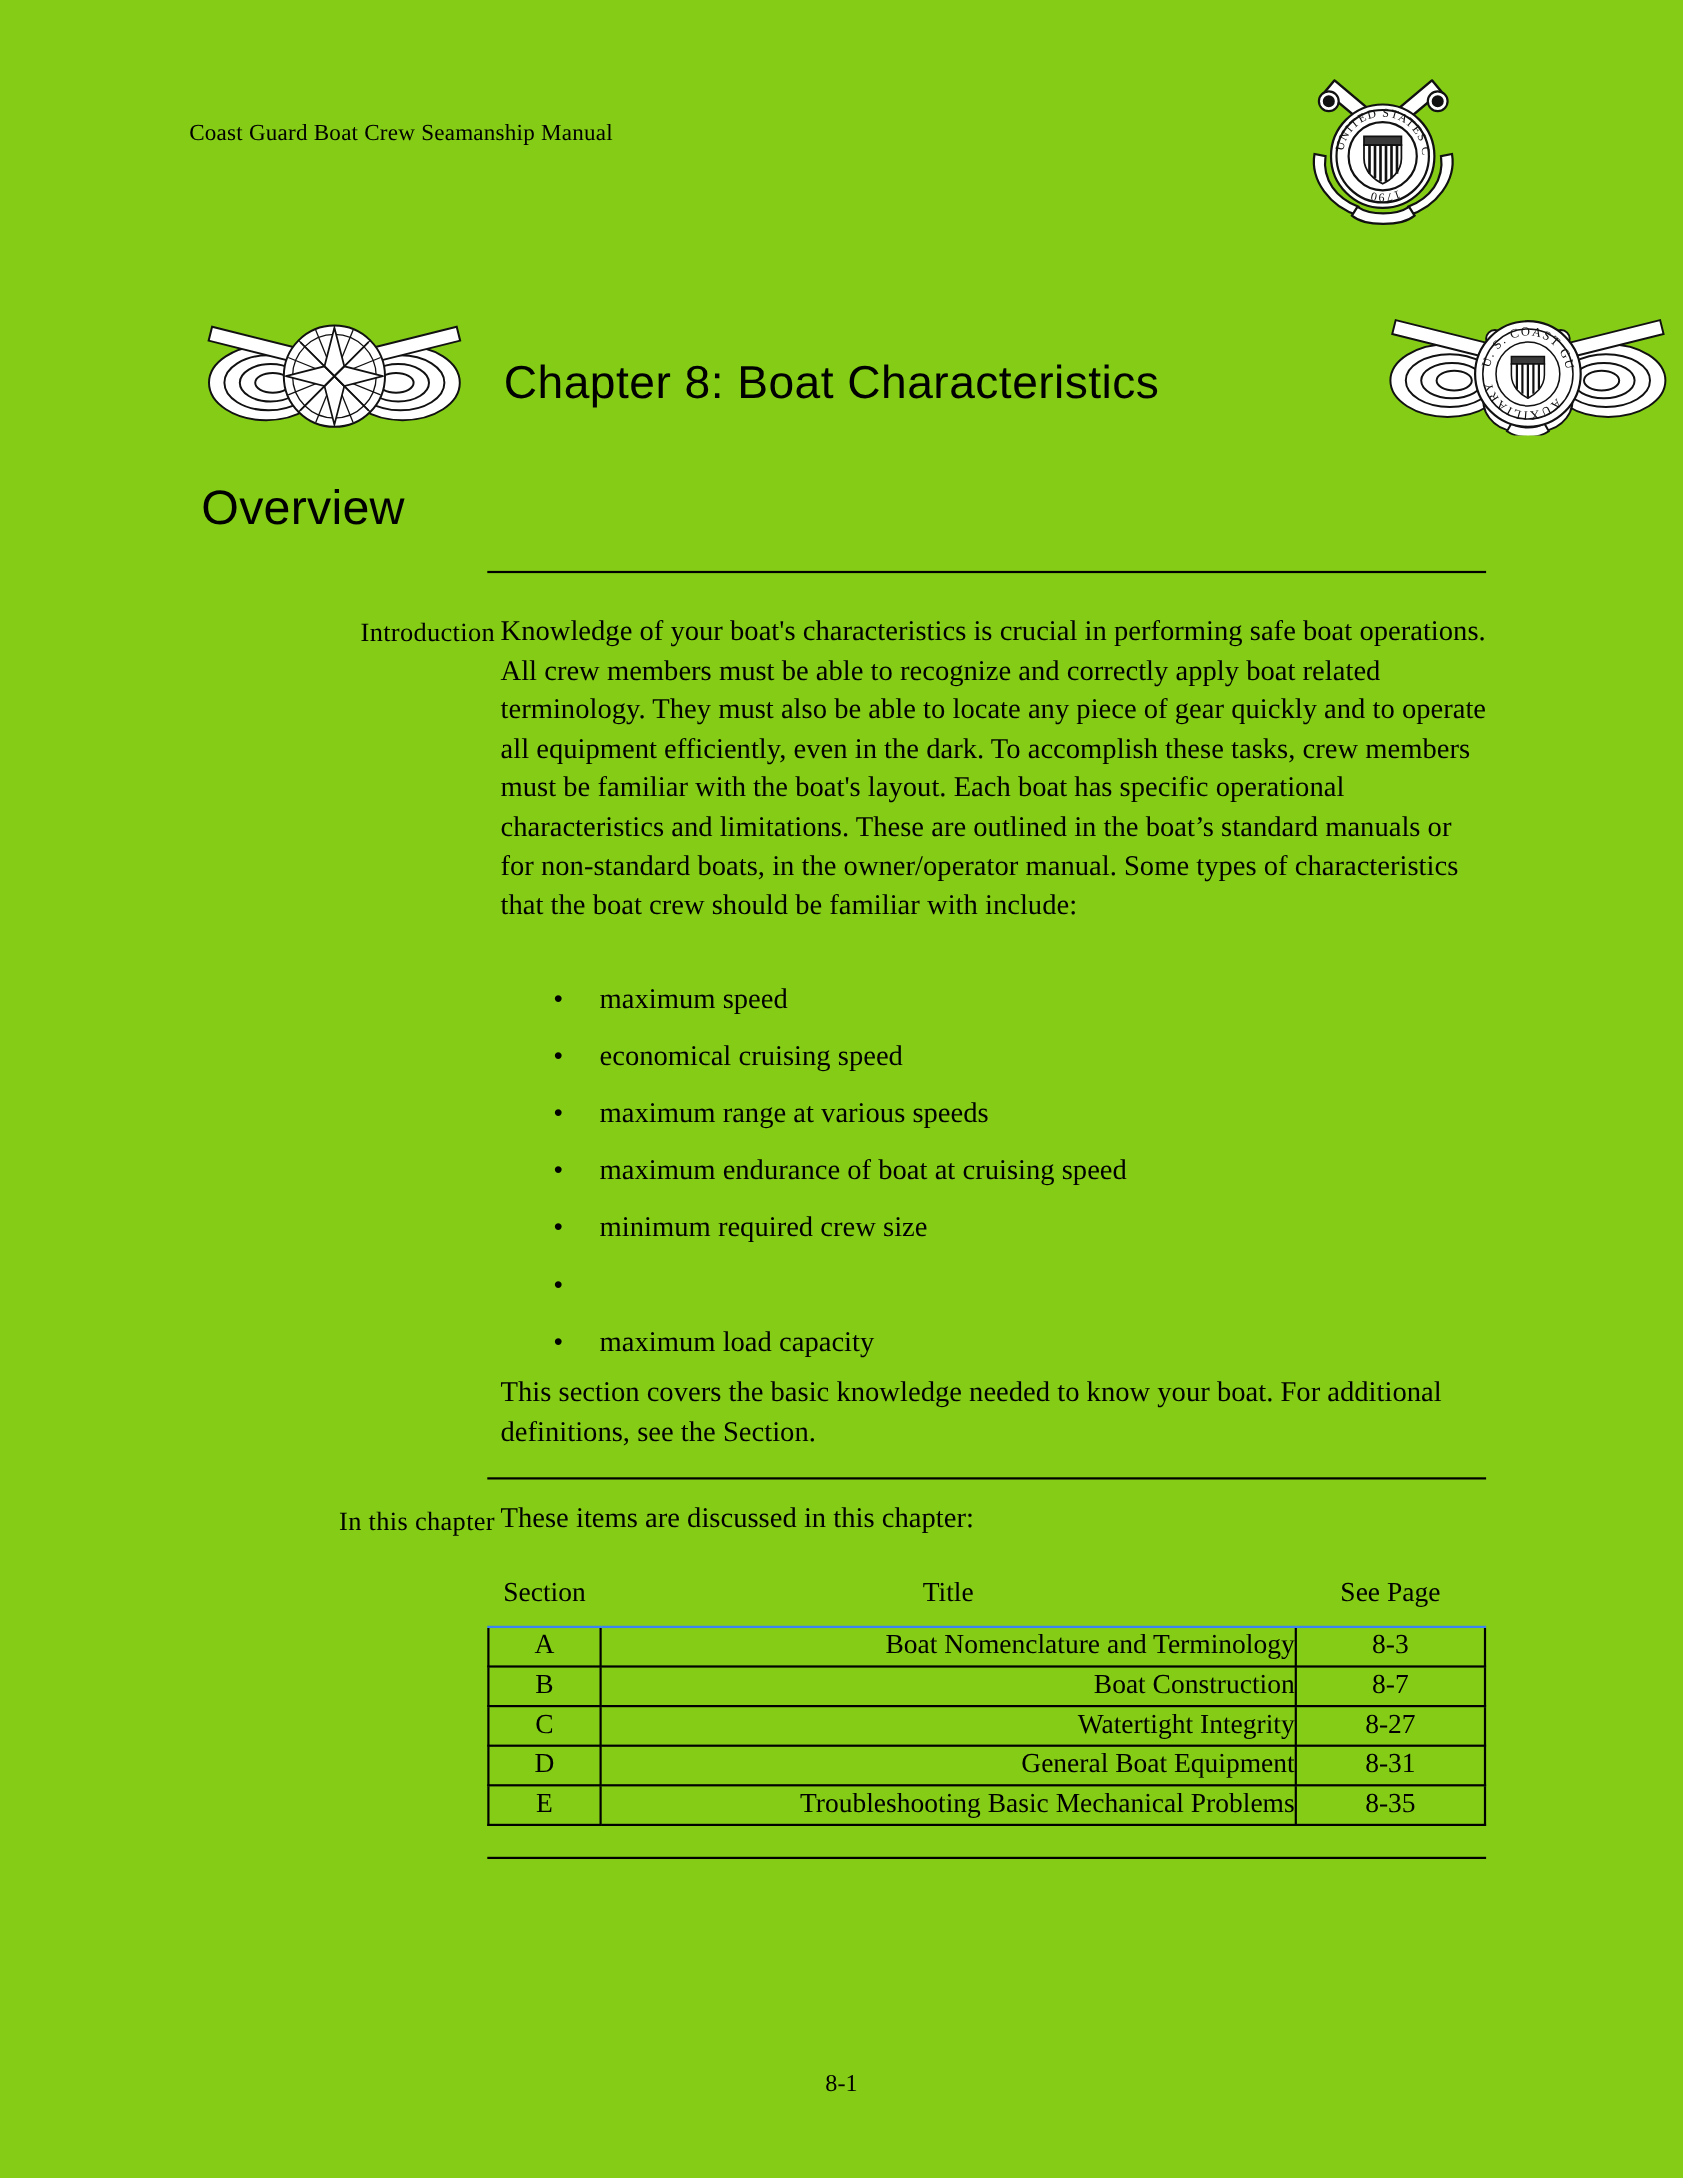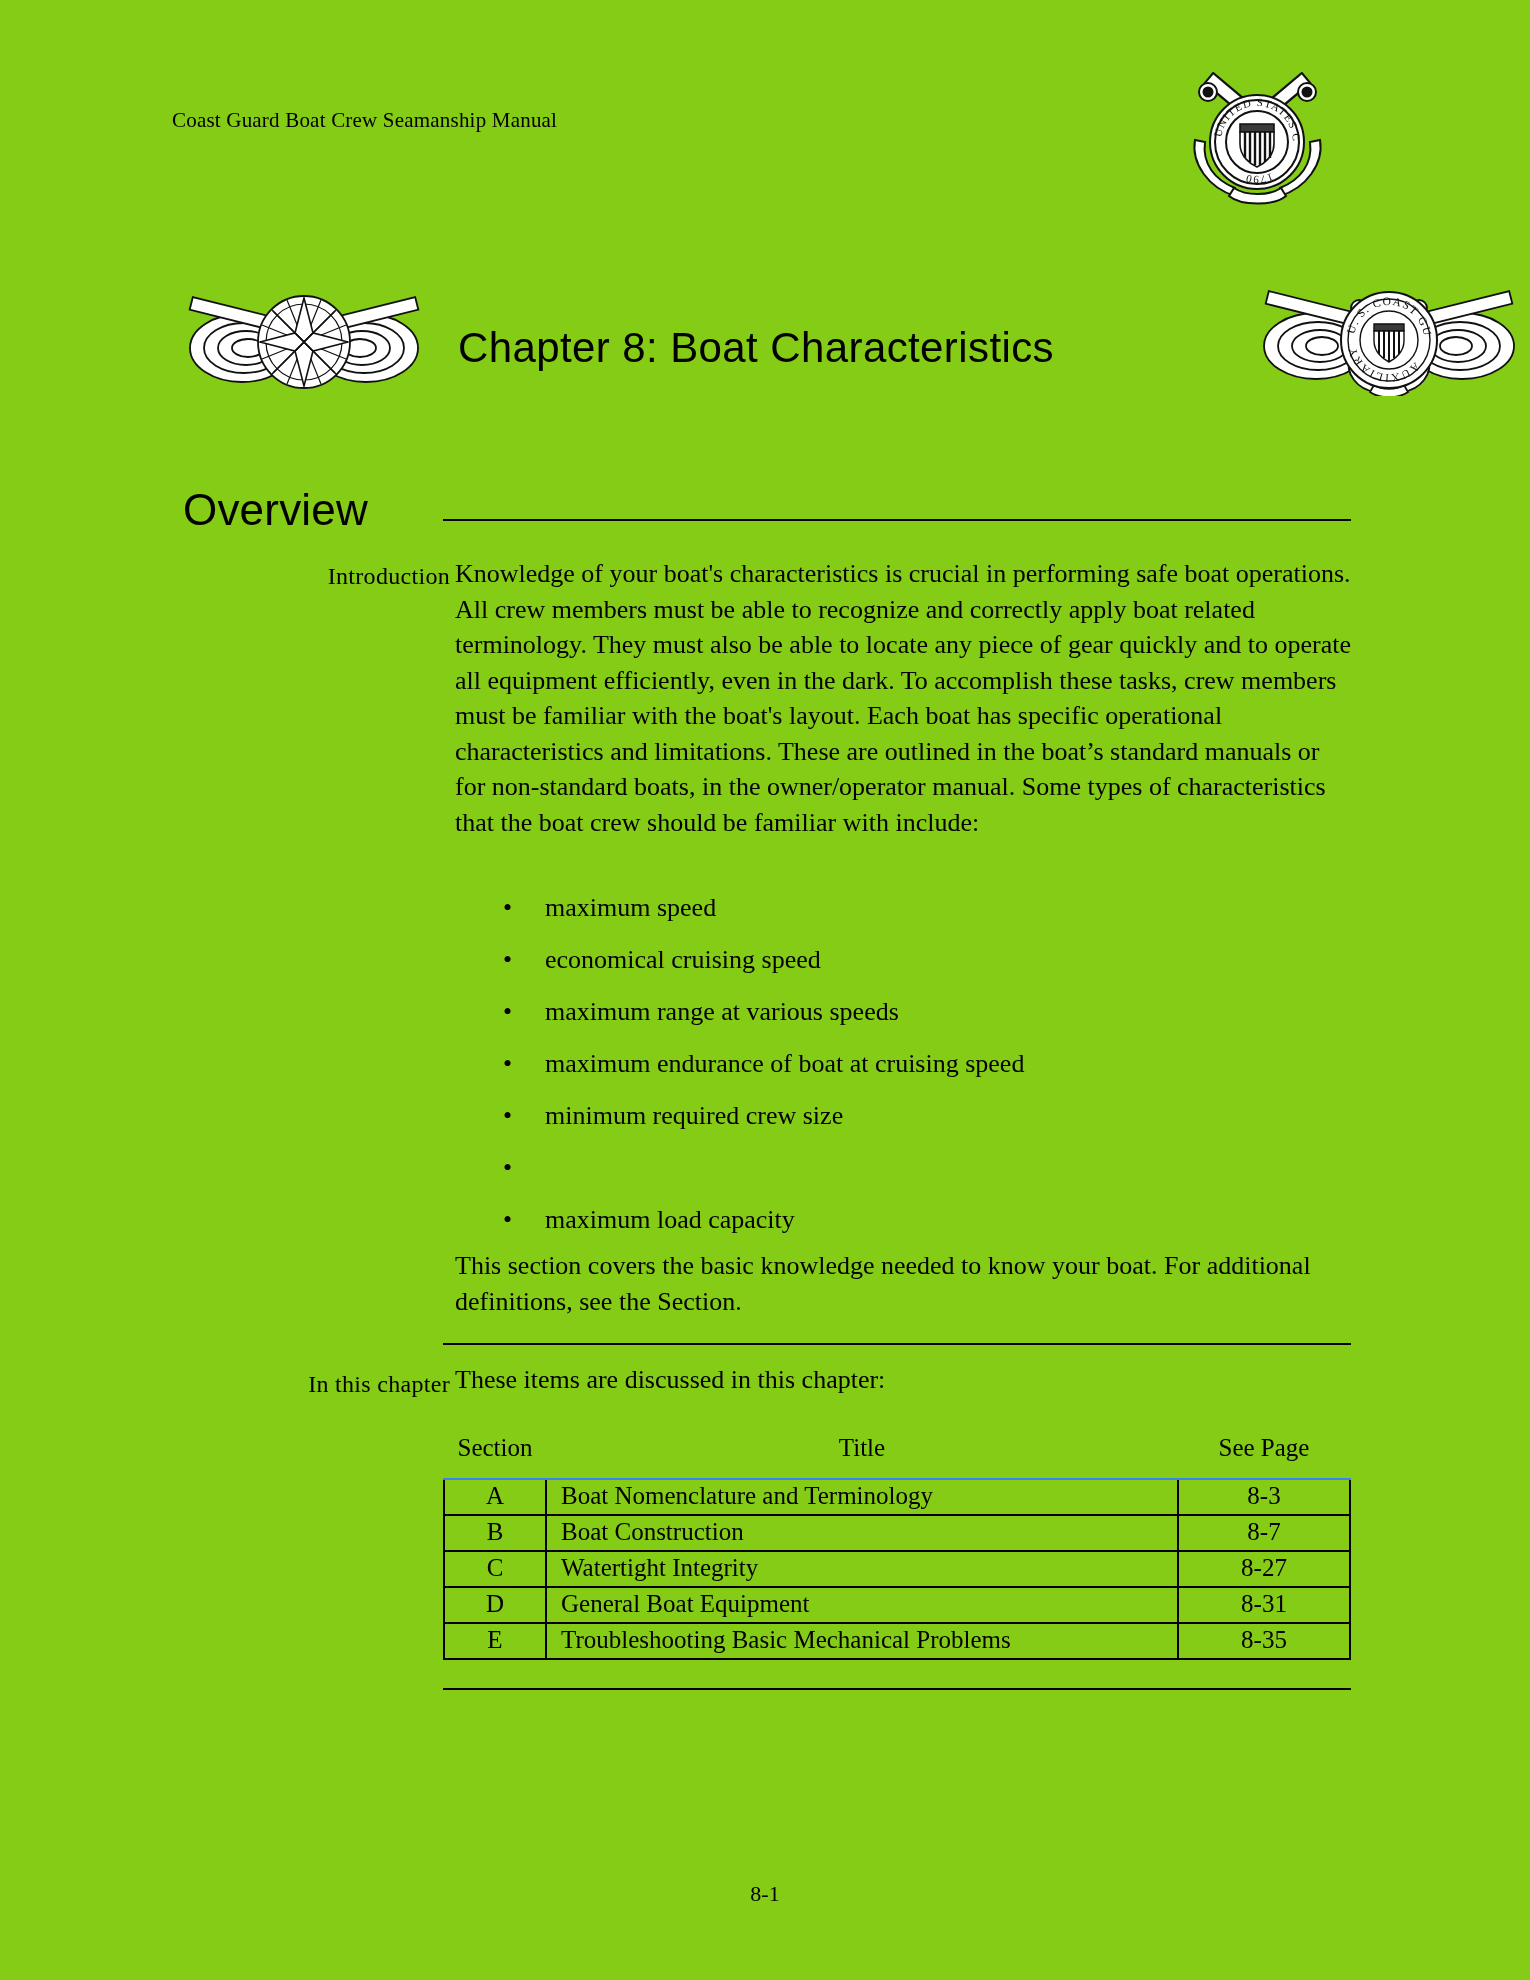--- a/index.html
+++ b/index.html
@@ -68,21 +68,20 @@
   }
 
   
   .overview-head {
     position: absolute;
     left: 183px;
     top: 437px;
     font-family: "Liberation Sans", "DejaVu Sans", sans-serif;
     font-size: 44px;
     letter-spacing: .2px;
-    margin-top: 48px;
   }
 
   
   .rule {
     position: absolute;
     left: 443px;
     width: 908px;
     border-top: 2px solid #000;
     height: 0;
   }
@@ -152,21 +151,21 @@
   }
   .sec-table thead th {
     border: none;
     border-bottom: 2px solid #3b82f6;
     padding-bottom: 16px;
     font-size: 25px;
   }
   .sec-table .col-sec   { width: 100px; text-align: center; }
   .sec-table .col-title { }
   .sec-table .col-page  { width: 170px; text-align: center; }
-  .sec-table tbody .col-title { text-align: left; padding-left: 14px; }
+  .sec-table tbody .col-title { text-align: right; padding-left: 14px; }
 
   
   .footer-page {
     position: absolute;
     top: 1881px;
     left: 0;
     width: 1530px;
     text-align: center;
     font-size: 22px;
   }

